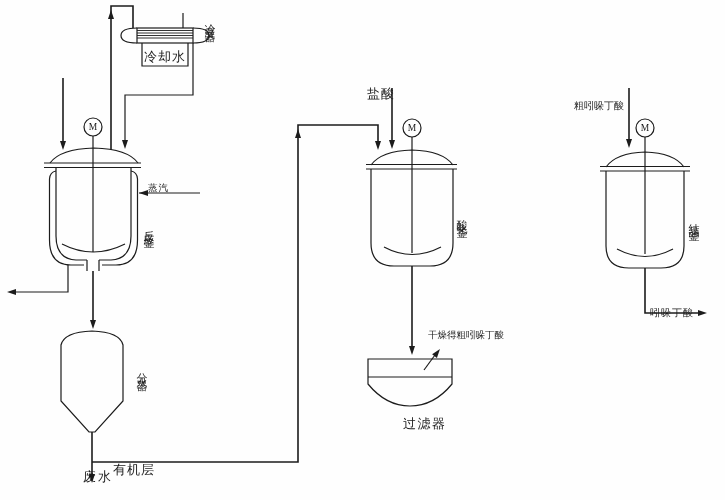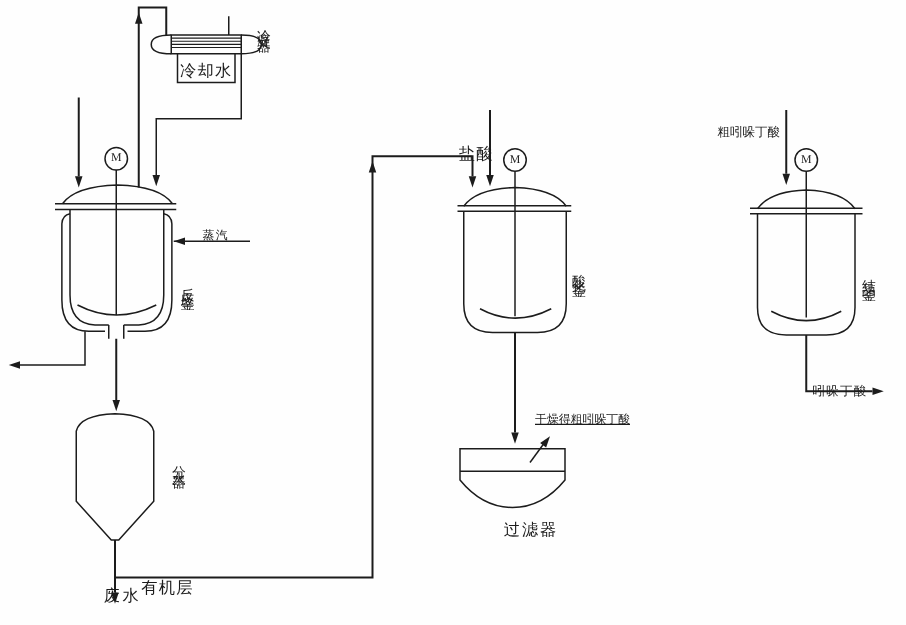--- a/index.html
+++ b/index.html
@@ -102,35 +102,35 @@
       <polygon points="698,310 698,316 707,313"></polygon>
       <polygon points="626,139 632,139 629,148"></polygon>
     </g>
   </svg>
 
 
   <div class="lbl vlabel" style="left:202px;top:15px;font-size:11px;">冷凝器</div>
 
   <div class="lbl md" style="left:142px;top:48px;width:46px;text-align:center;letter-spacing:1px;">冷却水</div>
 
-  <div class="lbl sm" style="left:162px;top:182px;letter-spacing:1px;">蒸汽</div>
+  <div class="lbl sm" style="left:148px;top:182px;letter-spacing:1px;">蒸汽</div>
 
   <div class="lbl vlabel" style="left:141px;top:221px;font-size:11px;">反应釜</div>
 
   <div class="lbl vlabel" style="left:134px;top:364px;font-size:11px;">分水器</div>
 
   <div class="lbl md" style="left:113px;top:445px;letter-spacing:1px;margin-top:16px;">有机层</div>
 
   <div class="lbl md" style="left:83px;top:468px;letter-spacing:2px;">废水</div>
 
-  <div class="lbl md" style="left:367px;top:114px;letter-spacing:1px;">盐酸</div>
+  <div class="lbl md" style="left:367px;top:85px;letter-spacing:1px;">盐酸</div>
 
   <div class="lbl vlabel" style="left:454px;top:211px;font-size:11px;">酸化釜</div>
 
-  <div class="lbl sm" style="left:428px;top:329px;text-decoration:underline;">干燥得粗吲哚丁酸</div>
+  <div class="lbl sm" style="left:428px;top:329px;">干燥得粗吲哚丁酸</div>
 
   <div class="lbl md" style="left:403px;top:415px;letter-spacing:1.5px;">过滤器</div>
 
   <div class="lbl sm" style="left:574px;top:99px;font-size:10px;text-align:right;">粗吲哚丁酸</div>
 
   <div class="lbl vlabel" style="left:686px;top:214px;font-size:11px;">结晶釜</div>
 
   <div class="lbl sm" style="left:650px;top:296px;font-size:10px;letter-spacing:1px;margin-top:10px;">吲哚丁酸</div>
 
   <div class="lbl motor" style="left:84px;top:118px;">M</div>

